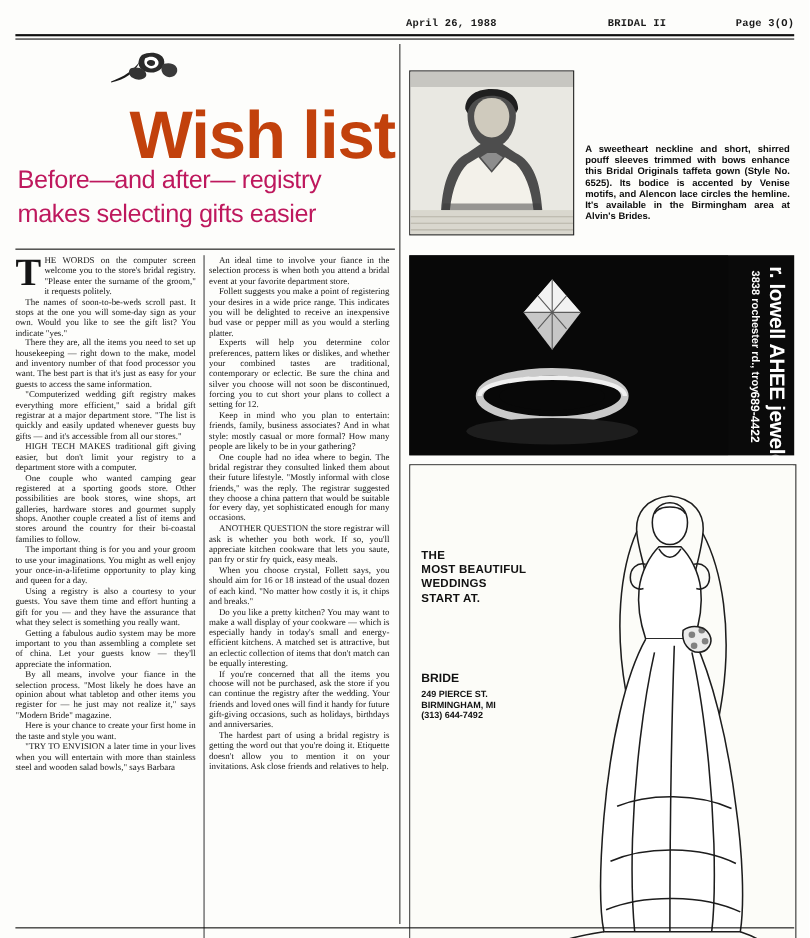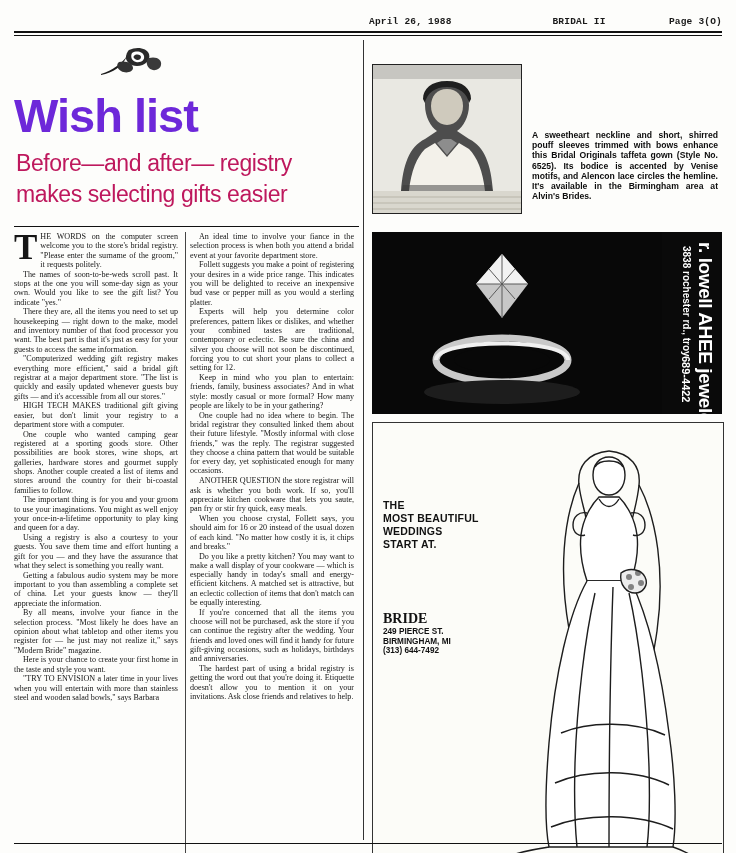--- a/index.html
+++ b/index.html
@@ -62,26 +62,26 @@
   }
   .rose {
     position: absolute;
     left: 85px; top: 4px;
     width: 64px; height: 34px;
   }
   .headline {
     position: absolute;
     left: 0; top: 48px;
     width: 345px;
-    text-align: left;
-    font-family: "Liberation Sans", sans-serif;
-    font-weight: bold;
-    font-size: 47px;
+    text-align: right;
+    font-family: "Liberation Sans", sans-serif;
+    font-weight: bold;
+    font-size: 61px;
     letter-spacing: -1px;
-    color: #6d28d9;
+    color: #c2410c;
   }
   .deck {
     position: absolute;
     left: 2px; top: 108px;
     width: 345px;
     font-family: "Liberation Sans", sans-serif;
     font-size: 23px;
     line-height: 31px;
     color: #be185d;
     letter-spacing: -0.4px;
@@ -244,23 +244,23 @@
     font-family: "Liberation Serif", serif;
     font-style: italic;
     font-weight: bold;
     font-size: 52px;
     color: #111;
     letter-spacing: -1px;
   }
   .alv-bride {
     position: absolute;
     left: 10px; top: 188px;
-    font-family: Liberation Serif, serif;
-    font-weight: bold;
-    font-size: 14px;
+    font-family: Liberation Sans, sans-serif;
+    font-weight: bold;
+    font-size: 11px;
     color: #111;
   }
   .alv-addr {
     position: absolute;
     left: 10px; top: 204px;
     font-family: "Liberation Sans", sans-serif;
     font-weight: bold;
     font-size: 8.2px;
     line-height: 9.6px;
     color: #111;
@@ -324,21 +324,21 @@
         <p>Here is your chance to create your first home in the taste and style you want.</p>
         <p>"TRY TO ENVISION a later time in your lives when you will entertain with more than stainless steel and wooden salad bowls," says Barbara</p>
       </div>
       <div class="bodycol">
         <p>An ideal time to involve your fiance in the selection process is when both you attend a bridal event at your favorite department store.</p>
         <p>Follett suggests you make a point of registering your desires in a wide price range. This indicates you will be delighted to receive an inexpensive bud vase or pepper mill as you would a sterling platter.</p>
         <p>Experts will help you determine color preferences, pattern likes or dislikes, and whether your combined tastes are traditional, contemporary or eclectic. Be sure the china and silver you choose will not soon be discontinued, forcing you to cut short your plans to collect a setting for 12.</p>
         <p>Keep in mind who you plan to entertain: friends, family, business associates? And in what style: mostly casual or more formal? How many people are likely to be in your gathering?</p>
         <p>One couple had no idea where to begin. The bridal registrar they consulted linked them about their future lifestyle. "Mostly informal with close friends," was the reply. The registrar suggested they choose a china pattern that would be suitable for every day, yet sophisticated enough for many occasions.</p>
         <p>ANOTHER QUESTION the store registrar will ask is whether you both work. If so, you'll appreciate kitchen cookware that lets you saute, pan fry or stir fry quick, easy meals.</p>
-        <p>When you choose crystal, Follett says, you should aim for 16 or 20 instead of the usual dozen of each kind. "No matter how costly it is, it chips and breaks."</p>
+        <p>When you choose crystal, Follett says, you should aim for 16 or 18 instead of the usual dozen of each kind. "No matter how costly it is, it chips and breaks."</p>
         <p>Do you like a pretty kitchen? You may want to make a wall display of your cookware — which is especially handy in today's small and energy-efficient kitchens. A matched set is attractive, but an eclectic collection of items that don't match can be equally interesting.</p>
         <p>If you're concerned that all the items you choose will not be purchased, ask the store if you can continue the registry after the wedding. Your friends and loved ones will find it handy for future gift-giving occasions, such as holidays, birthdays and anniversaries.</p>
         <p>The hardest part of using a bridal registry is getting the word out that you're doing it. Etiquette doesn't allow you to mention it on your invitations. Ask close friends and relatives to help.</p>
       </div>
     </div>
     <div class="col-divider"></div>
   </div>
 
   <div class="vrule-main"></div>
 

